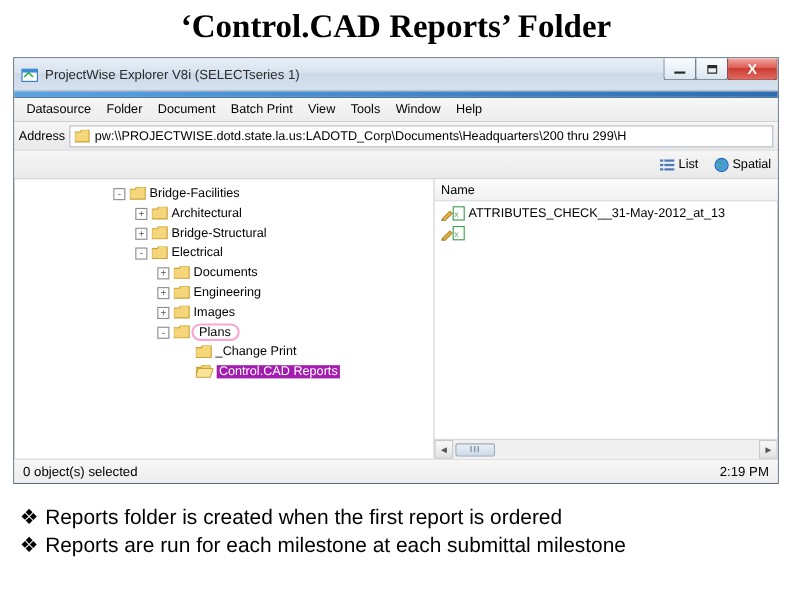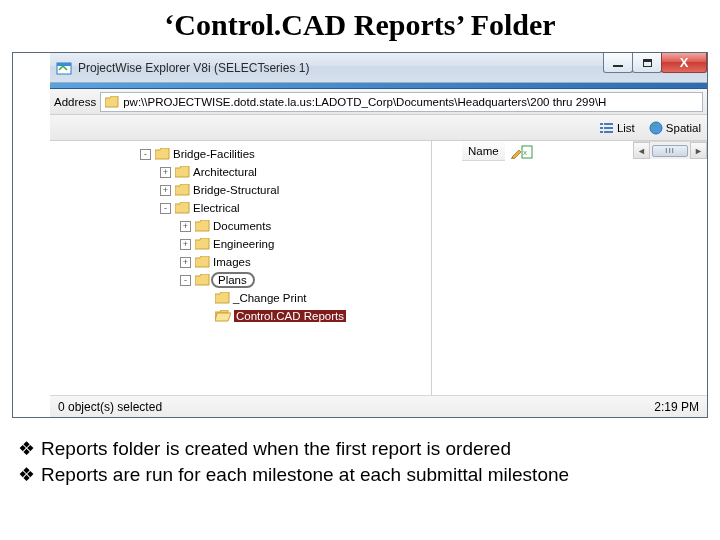--- a/index.html
+++ b/index.html
@@ -1,19 +1,19 @@
 <!DOCTYPE html>
 <html><head>
 <meta charset="utf-8">
 <style>
   * { box-sizing: border-box; margin: 0; padding: 0; }
   body { font-family: "Segoe UI", Tahoma, sans-serif; font-size: 12px; background: #fff; width: 720px; height: 540px; overflow: hidden; }
   .slide { padding: 0 12px; }
   .slide-title { font-family: Georgia, "Times New Roman", serif; font-weight: bold; font-size: 30px; text-align: center; padding: 8px 0 10px; }
-  .app-window { border: 1px solid #5a6a7a; width: 100%; background: #fff; padding-left: 37px; }
+  .app-window { border: 1px solid #5a6a7a; width: 100%; background: #fff; }
   .titlebar { height: 30px; background: linear-gradient(#e8eef5, #d8e2ee 45%, #cdd9e8 46%, #d6e1ef); display: flex; align-items: center; padding: 0 0 0 6px; border-bottom: 1px solid #9fb0c2; position: relative; }
   .titlebar .app-icon { width: 16px; height: 16px; margin-right: 6px; }
   .titlebar .title-text { font-size: 12px; color: #2a2a2a; flex: 1; }
   .win-btns { display: flex; height: 100%; align-items: flex-start; }
   .win-btn { width: 30px; height: 20px; border: 1px solid #6a7a8a; border-top: none; background: linear-gradient(#fafdff,#dce6f1); display:flex; align-items:center; justify-content:center; font-size:11px; border-radius:0 0 3px 3px; margin-left:-1px;}
   .win-btn.min span{ width:10px; height:2px; background:#2a2a2a; margin-top:6px;}
   .win-btn.max span{ width:9px; height:8px; border:1.5px solid #2a2a2a; border-top-width:3px;}
   .win-btn.close{ width:46px; background:linear-gradient(#f2a7a2,#dd5e55 45%,#c93a30 46%,#e06a5f); border-color:#9a3b34;}
   .win-btn.close span{ color:#fff; font-weight:bold; font-size:13px;}
   .subbar { height:6px; background: linear-gradient(to right,#5aa3e0,#2d6db0); border-bottom:1px solid #2a5a8a;}
@@ -28,23 +28,23 @@
   .content{ display:flex; height:254px;}
   .tree{ width:382px; border-right:1px solid #d0d0d0; padding:4px 0 0 0; overflow:hidden; font-size:11.5px; position:relative;}
   .tree ul{ list-style:none; padding-left:0;}
   .tree li{ white-space:nowrap;}
   .node{ display:flex; align-items:center; height:18px; padding-left:2px;}
   .twist{ width:11px; height:11px; border:1px solid #8a8a8a; background:#fff; font-size:9px; line-height:9px; text-align:center; margin-right:4px; color:#555; display:flex; align-items:center; justify-content:center;}
   .twist.empty{ border:none; background:none;}
   .folder-ico{ display:inline-block;}
   .folder-ico svg{ display:block;}
   .node .lbl{ margin-left:3px;}
-  .node.selected .lbl{ background:#7f1d1d; color:#fff; padding:0 2px;}
-  .circled{ border:2px solid #737373; border-radius:9px; padding:0 6px 0 2px; margin-left:1px;}
-  .listpane{ flex:1; display:flex; flex-direction:row; font-size:11.5px;margin-left:30px;}
+  .node.selected .lbl{ background:#a21caf; color:#fff; padding:0 2px;}
+  .circled{ border:2px solid #f9a8d4; border-radius:9px; padding:0 6px 0 2px; margin-left:1px;}
+  .listpane{ flex:1; display:flex; flex-direction:column; font-size:11.5px;}
   .list-header{ height:20px; background:linear-gradient(#fdfdfd,#f0f0f0); border-bottom:1px solid #d8d8d8; display:flex; align-items:center; padding:0 6px;}
   .list-body{ flex:1; padding:2px 0;}
   .list-row{ display:flex; align-items:center; height:18px; padding:0 6px; gap:3px;}
   .list-scroll{ height:18px; background:#f0f0f0; border-top:1px solid #d8d8d8; display:flex; align-items:center;}
   .list-scroll .arrow{ width:17px; height:100%; background:linear-gradient(#fafafa,#e2e2e2); border:1px solid #c8c8c8; display:flex; align-items:center; justify-content:center; font-size:9px; color:#555;}
   .list-scroll .thumb{ width:36px; height:12px; background:linear-gradient(#eaeff5,#cdd9e6); border:1px solid #9ab; border-radius:2px; margin:0 2px; display:flex; align-items:center; justify-content:center; color:#7a8fa5; letter-spacing:1px; font-size:8px;font-weight:bold;}
   .statusbar{ height:22px; background:linear-gradient(#f7f7f7,#ececec); border-top:1px solid #d8d8d8; display:flex; align-items:center; justify-content:space-between; padding:0 8px; font-size:12px;}
   .bullets{ padding:18px 6px 0; font-size:19px; font-family:Arial,sans-serif;}
   .bullets .b{ display:flex; align-items:flex-start; line-height:1.35;}
   .bullets .glyph{ margin-right:6px;}
@@ -75,20 +75,30 @@
         <div class="win-btn max">
             <span></span>
           </div>
         <div class="win-btn close">
             <span>X</span>
           </div>
       </div>
     </div>
     <div class="subbar"></div>
 
+    <div class="menubar">
+      <span class="menu-item">Datasource</span>
+      <span class="menu-item">Folder</span>
+      <span class="menu-item">Document</span>
+      <span class="menu-item">Batch Print</span>
+      <span class="menu-item">View</span>
+      <span class="menu-item">Tools</span>
+      <span class="menu-item">Window</span>
+      <span class="menu-item">Help</span>
+    </div>
 
     <div class="addressbar">
       <span class="lbl">Address</span>
       <div class="addr-input">
         <span class="folder-ico">
           <svg width="14" height="12">
               <path d="M0 2 L5 2 L6 0 L13 0 L13 11 L0 11 Z" fill="#f6d67a" stroke="#caa23a"></path>
             </svg>
         </span>
         <span>pw:\\PROJECTWISE.dotd.state.la.us:LADOTD_Corp\Documents\Headquarters\200 thru 299\H</span>
@@ -255,20 +265,31 @@
         <div class="list-body">
           <div class="list-row">
             <span class="pencil-csv">
                 <svg width="22" height="14">
                   <path d="M1 12 L8 5 L10 7 L3 14 Z" fill="#e3b14a" stroke="#b88a2a"></path>
                   <path d="M1 12 L0 14 L2 13.5 Z" fill="#555"></path>
                   <rect x="11" y="1" width="10" height="12" fill="#fff" stroke="#3a9a4a"></rect>
                   <text x="12" y="10" font-size="6" fill="#3a9a4a">X</text>
                 </svg>
               </span>
+            <span>ATTRIBUTES_CHECK__31-May-2012_at_13</span>
+          </div>
+          <div class="list-row">
+            <span class="pencil-csv">
+                <svg width="22" height="14">
+                  <path d="M1 12 L8 5 L10 7 L3 14 Z" fill="#e3b14a" stroke="#b88a2a"></path>
+                  <path d="M1 12 L0 14 L2 13.5 Z" fill="#555"></path>
+                  <rect x="11" y="1" width="10" height="12" fill="#fff" stroke="#3a9a4a"></rect>
+                  <text x="12" y="10" font-size="6" fill="#3a9a4a">X</text>
+                </svg>
+              </span>
           </div>
         </div>
         <div class="list-scroll">
           <div class="arrow">◄</div>
           <div class="thumb">III</div>
           <div style="flex:1"></div>
           <div class="arrow">►</div>
         </div>
       </div>
     </div>

